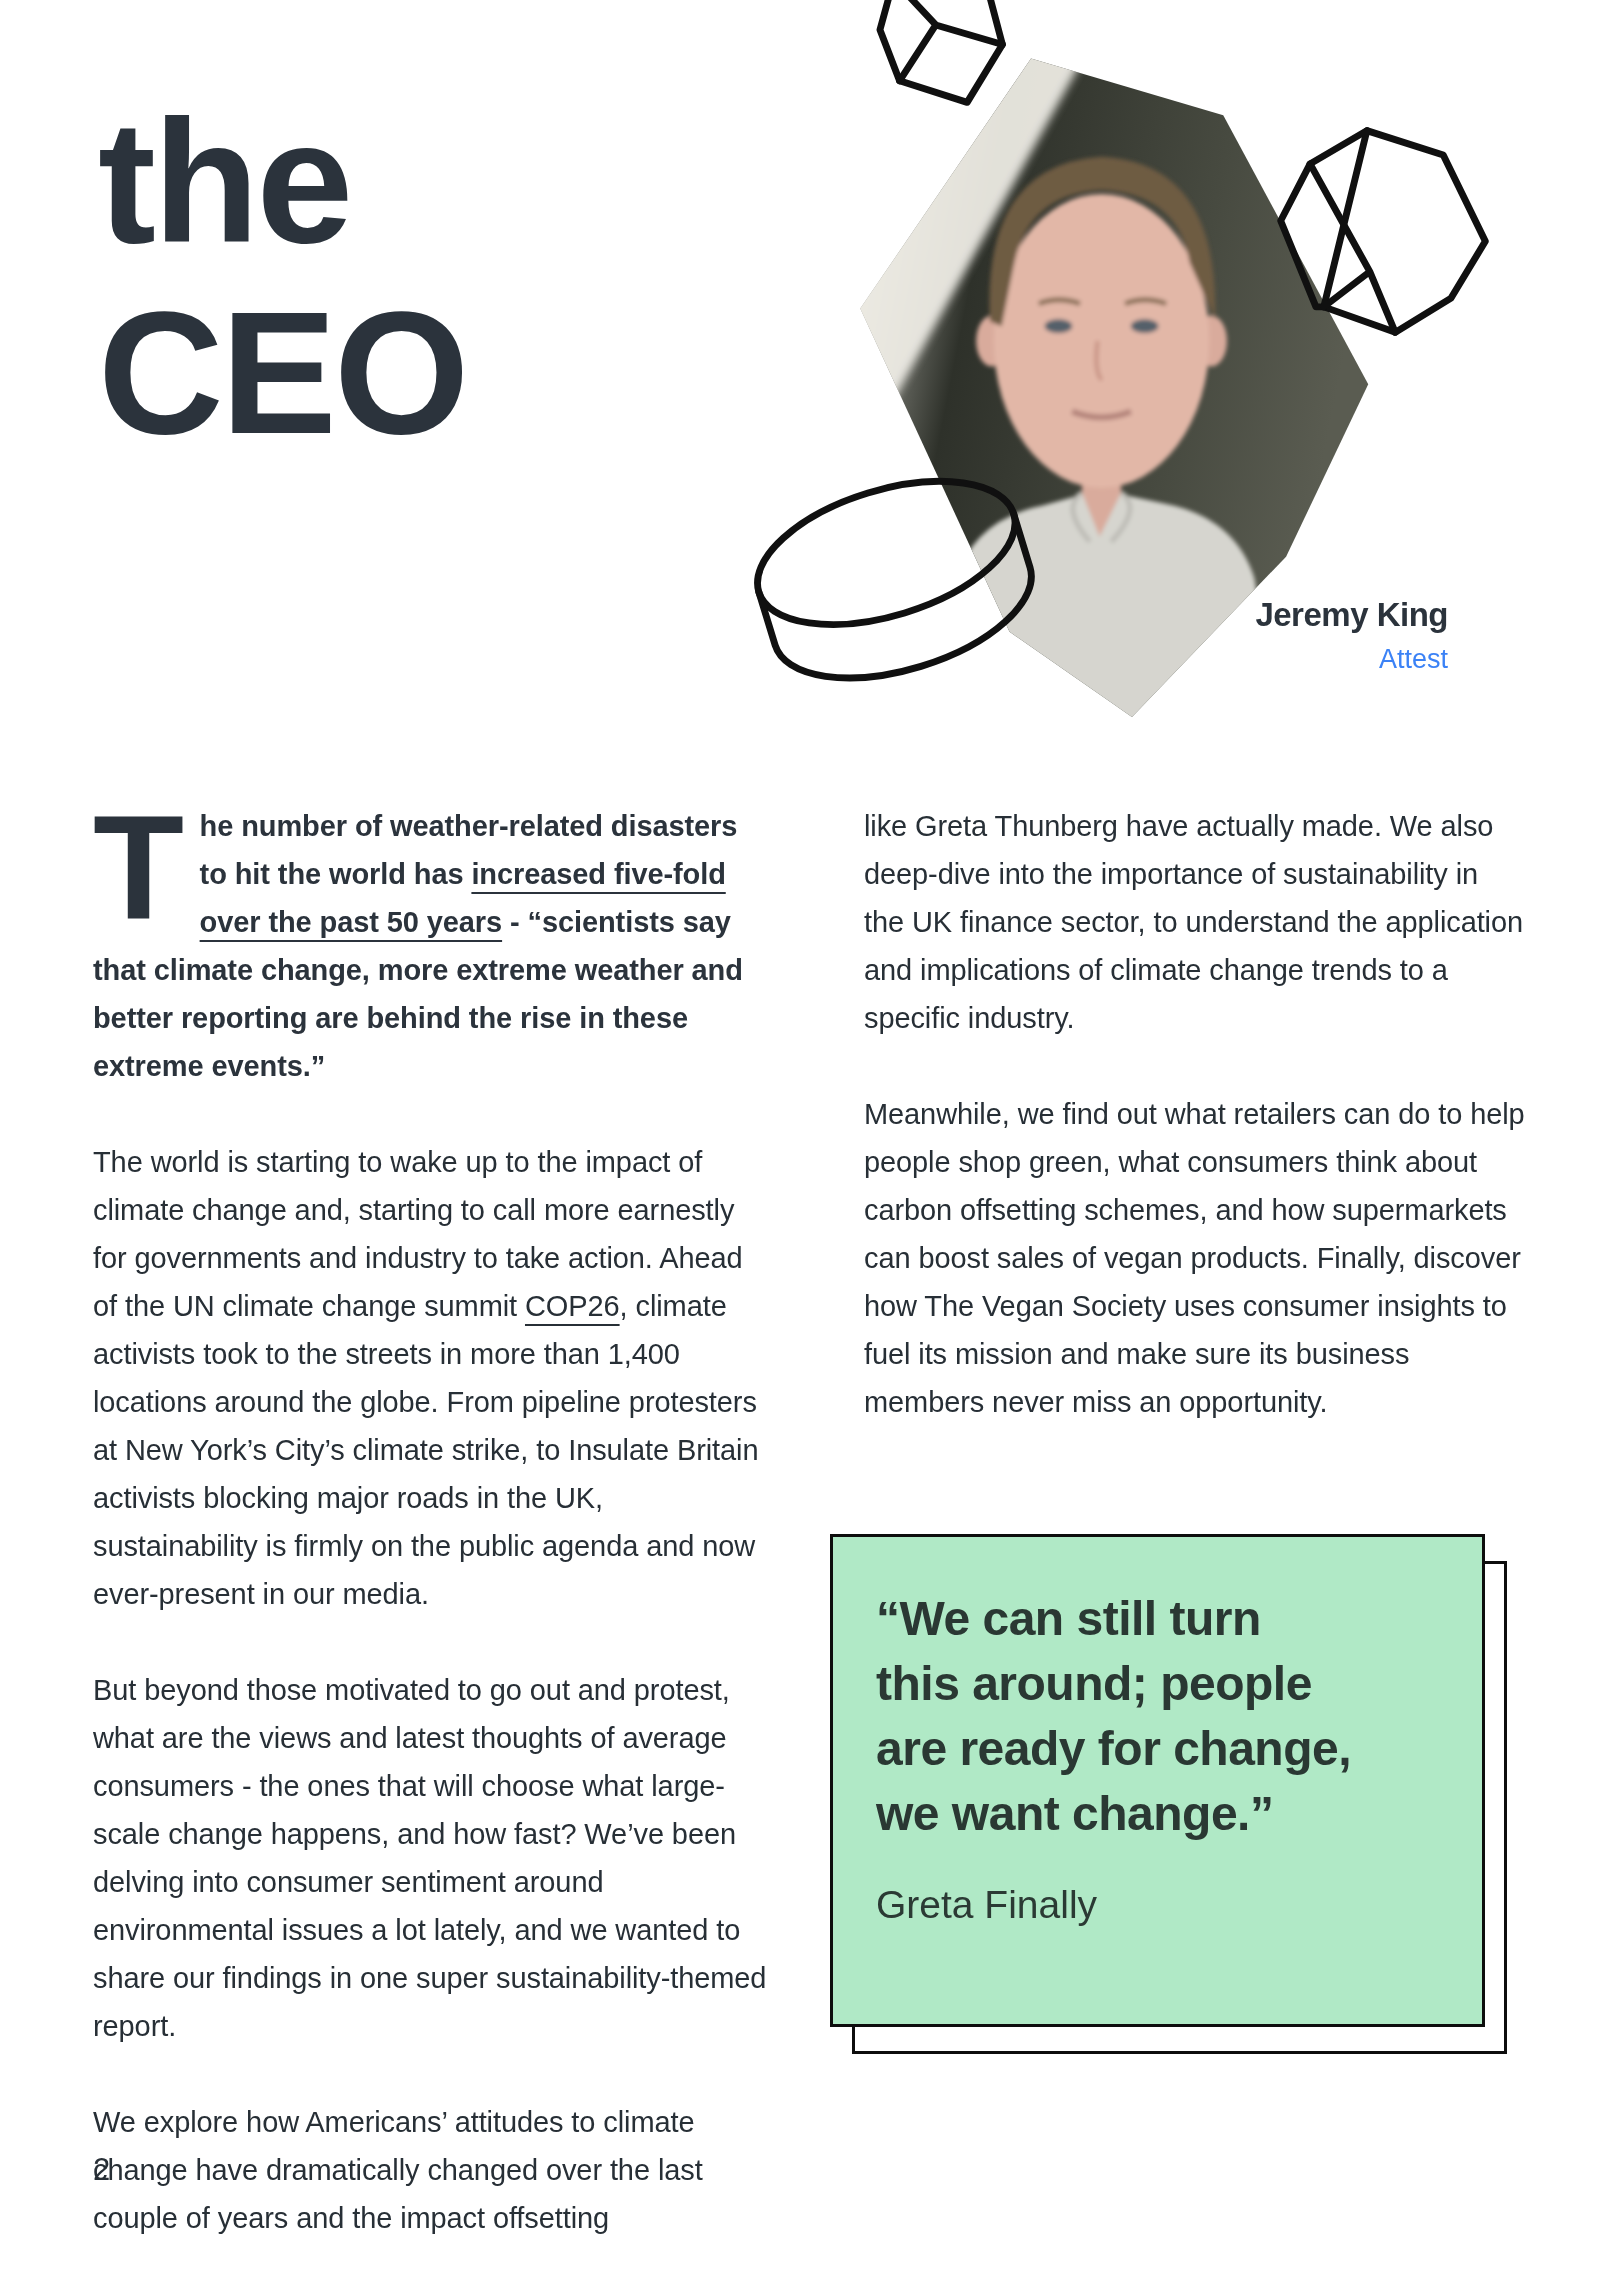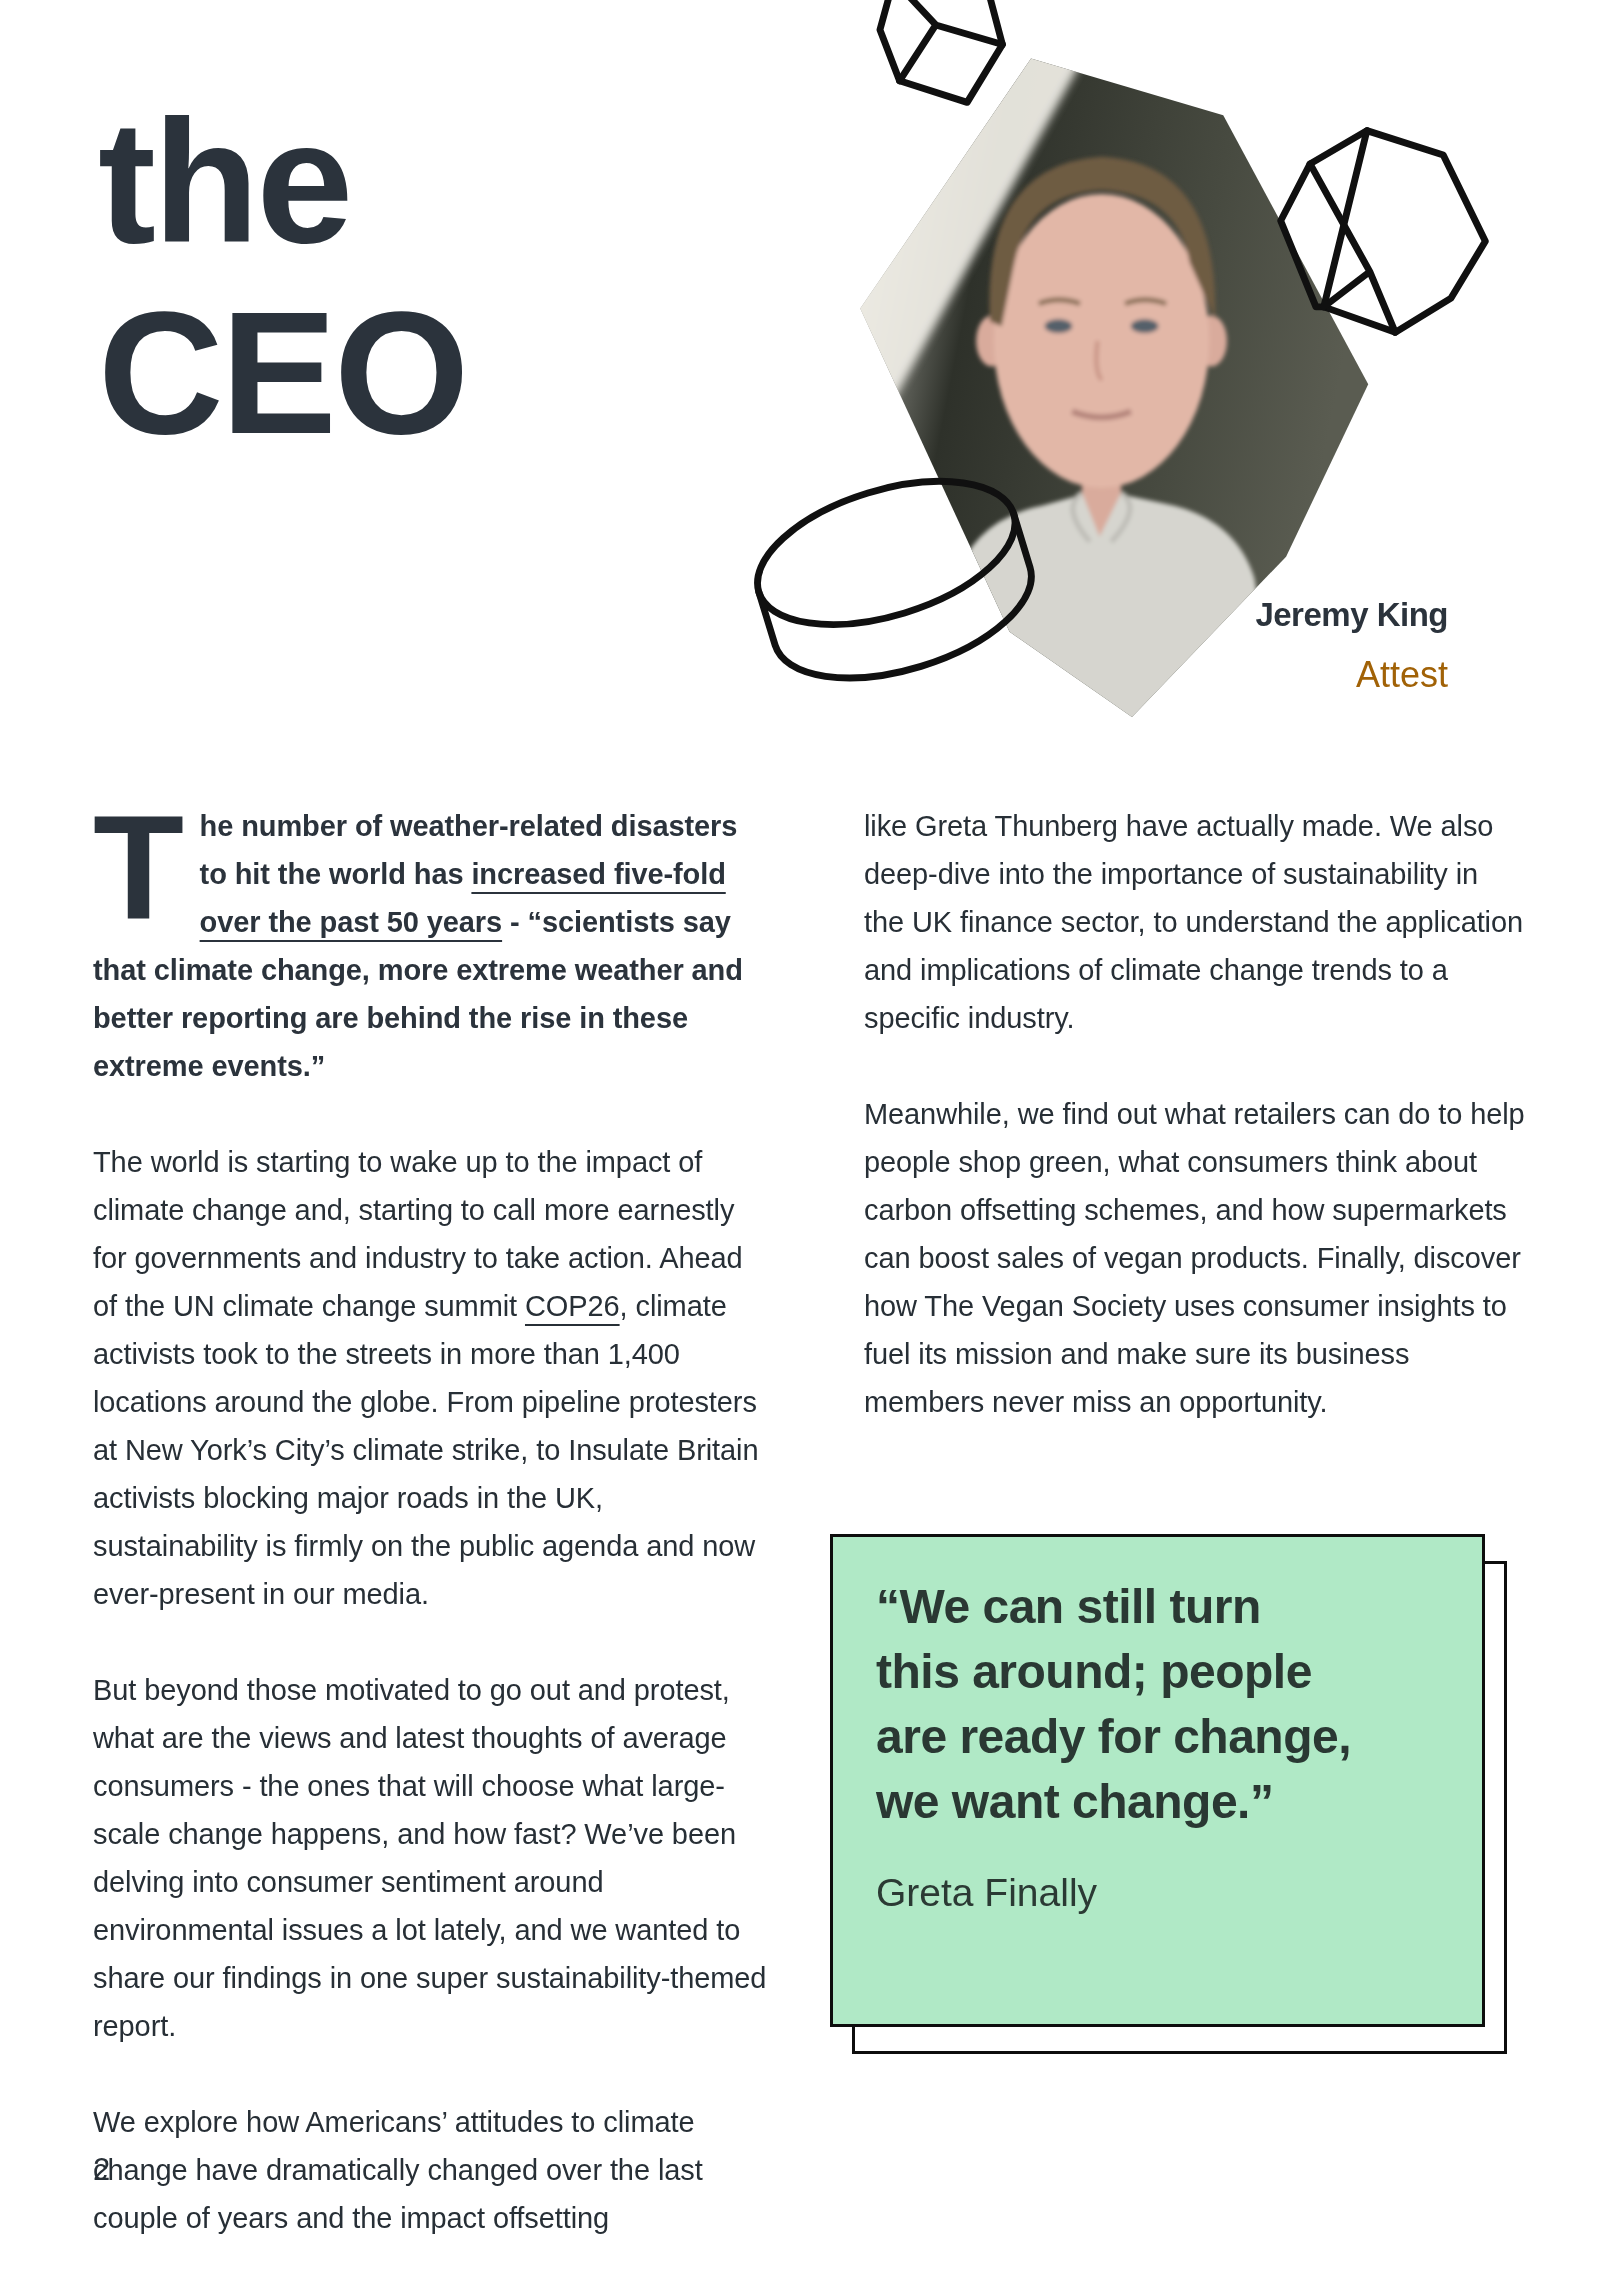--- a/index.html
+++ b/index.html
@@ -16,41 +16,41 @@
   
   .photo-wrap{position:absolute;left:835px;top:47px;width:537px;height:676px;}
   .photo{
     width:100%;height:100%;
     clip-path:polygon(4.7% 38.7%, 36.5% 1.7%, 72.3% 10.1%, 99.3% 49.9%, 84% 75.4%, 55.3% 99.1%, 32.5% 86.5%);
   }
   .decor{position:absolute;}
   
   .byline{position:absolute;right:173px;top:596px;text-align:right;}
   .byline .name{font-size:33px;font-weight:700;color:#2b333c;letter-spacing:-0.5px;}
-  .byline .org{font-size:36px;color:#a16207;margin-top:20px;}
+  .byline .org{font-size:27px;color:#3b82f6;margin-top:10px;}
   
   .col{position:absolute;top:802px;font-size:29px;line-height:48px;color:#272f36;letter-spacing:-0.1px;}
   .col-left{left:93px;width:678px;}
   .col-right{left:864px;width:661px;}
   .col p{margin:0 0 48px 0;}
   .lead{font-weight:700;color:#2b333c;}
   .dropcap{
     float:left;font-weight:700;color:#2b333c;
     font-size:149px;line-height:120px;padding:5.9px 15.7px 0 0;
   }
   a.body-link{color:inherit;text-decoration:underline;text-decoration-thickness:2px;text-underline-offset:7.8px;cursor:pointer;}
   
   .quote-shadow{
     position:absolute;left:852px;top:1561px;width:655px;height:493px;
     background:#ffffff;border:3.9px solid #0d0d0d;box-sizing:border-box;
   }
   .quote-box{
     position:absolute;left:830px;top:1534px;width:655px;height:493px;
     border:3.9px solid #0d0d0d;box-sizing:border-box;
-    padding:37px 39px 0 43px;
+    padding:49px 39px 0 43px;
   }
   .quote-line{
     font-size:48px;line-height:65px;font-weight:700;color:#2a3833;letter-spacing:-0.5px;white-space:nowrap;
   }
   .quote-attrib{margin-top:37px;font-size:39px;color:#2b3a34;}
   
   .page-num{position:absolute;left:93px;top:2152px;font-size:31px;color:#272f36;}
 </style>
 </head>
 <body>

